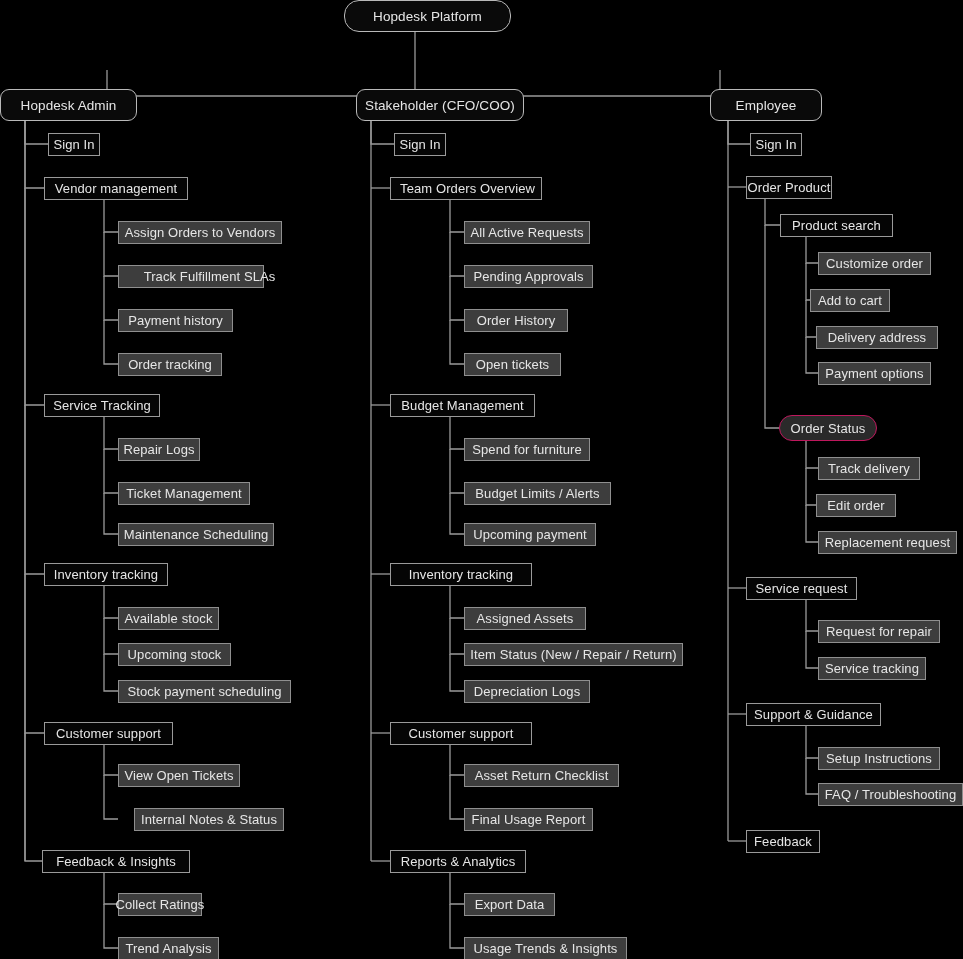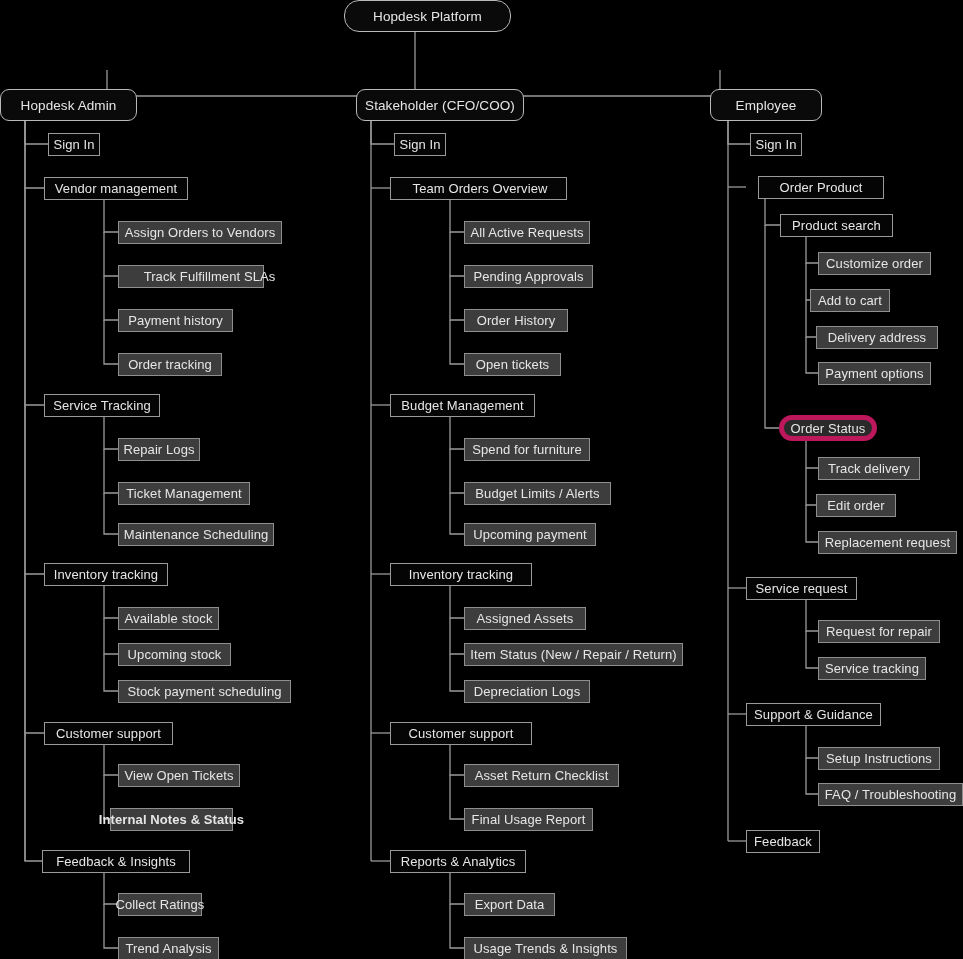--- a/index.html
+++ b/index.html
@@ -12,21 +12,21 @@
         justify-content:center;white-space:nowrap;color:#e6e6e6;
         font-size:13.5px;letter-spacing:.1px;}
   
   .n-root{background:#0a0a0a;border:1px solid #b9b9b9;border-radius:9px;height:32px;padding:0 16px;}
   .n-role{background:#0a0a0a;border:1px solid #b9b9b9;border-radius:9px;height:32px;padding:0 7px;}
   
   .n-l1{background:#050505;border:1px solid #9a9a9a;height:23px;padding:0 10px;font-size:13px;}
   
   .n-l2{background:#3d3d3d;border:1px solid #8f8f8f;height:23px;padding:0 10px;font-size:13px;}
   
-  .n-pill{background:#2a2a2a;border:5px solid #be185d;border-radius:14px;height:26px;padding:0 14px;font-size:13px;}
+  .n-pill{background:#2a2a2a;border:1px solid #be185d;border-radius:14px;height:26px;padding:0 14px;font-size:13px;}
 </style>
 </head>
 <body>
 
 <div id="canvas">
 
   <svg class="lines" viewBox="0 0 963 959" xmlns="http://www.w3.org/2000/svg">
     <g fill="none" stroke="#9a9a9a" stroke-width="1.3" shape-rendering="geometricPrecision">
 
       <path d="M415,32 L415,96"></path>
@@ -140,29 +140,29 @@
   <div class="node n-l2" style="left:118px;top:482px;width:132px;">Ticket Management</div>
   <div class="node n-l2" style="left:118px;top:523px;width:156px;">Maintenance Scheduling</div>
 
   <div class="node n-l1" style="left:44px;top:563px;width:124px;">Inventory tracking</div>
   <div class="node n-l2" style="left:118px;top:607px;width:101px;">Available stock</div>
   <div class="node n-l2" style="left:118px;top:643px;width:113px;">Upcoming stock</div>
   <div class="node n-l2" style="left:118px;top:680px;width:173px;">Stock payment scheduling</div>
 
   <div class="node n-l1" style="left:44px;top:722px;width:129px;">Customer support</div>
   <div class="node n-l2" style="left:118px;top:764px;width:122px;">View Open Tickets</div>
-  <div class="node n-l2" style="left:110px;top:808px;width:123px;font-weight:bold;">Internal Notes &amp; Status</div>
+  <div class="node n-l2" style="left:134px;top:808px;width:150px;">Internal Notes &amp; Status</div>
 
   <div class="node n-l1" style="left:42px;top:850px;width:148px;">Feedback &amp; Insights</div>
   <div class="node n-l2" style="left:118px;top:893px;width:84px;">Collect Ratings</div>
   <div class="node n-l2" style="left:118px;top:937px;width:101px;">Trend Analysis</div>
 
   <div class="node n-l1" style="left:394px;top:133px;width:52px;">Sign In</div>
 
-  <div class="node n-l1" style="left:390px;top:177px;width:177px;padding-left:13px;">Team Orders Overview</div>
+  <div class="node n-l1" style="left:390px;top:177px;width:152px;padding-left:13px;">Team Orders Overview</div>
   <div class="node n-l2" style="left:464px;top:221px;width:126px;">All Active Requests</div>
   <div class="node n-l2" style="left:464px;top:265px;width:129px;">Pending Approvals</div>
   <div class="node n-l2" style="left:464px;top:309px;width:104px;">Order History</div>
   <div class="node n-l2" style="left:464px;top:353px;width:97px;">Open tickets</div>
 
   <div class="node n-l1" style="left:390px;top:394px;width:145px;">Budget Management</div>
   <div class="node n-l2" style="left:464px;top:438px;width:126px;">Spend for furniture</div>
   <div class="node n-l2" style="left:464px;top:482px;width:147px;">Budget Limits / Alerts</div>
   <div class="node n-l2" style="left:464px;top:523px;width:132px;">Upcoming payment</div>
 
@@ -174,21 +174,21 @@
   <div class="node n-l1" style="left:390px;top:722px;width:142px;">Customer support</div>
   <div class="node n-l2" style="left:464px;top:764px;width:155px;">Asset Return Checklist</div>
   <div class="node n-l2" style="left:464px;top:808px;width:129px;">Final Usage Report</div>
 
   <div class="node n-l1" style="left:390px;top:850px;width:136px;">Reports &amp; Analytics</div>
   <div class="node n-l2" style="left:464px;top:893px;width:91px;">Export Data</div>
   <div class="node n-l2" style="left:464px;top:937px;width:163px;">Usage Trends &amp; Insights</div>
 
   <div class="node n-l1" style="left:750px;top:133px;width:52px;">Sign In</div>
 
-  <div class="node n-l1" style="left:746px;top:176px;width:126px;margin-left:12px;">Order Product</div>
+  <div class="node n-l1" style="left:746px;top:176px;width:86px;">Order Product</div>
   <div class="node n-l1" style="left:780px;top:214px;width:113px;">Product search</div>
   <div class="node n-l2" style="left:818px;top:252px;width:113px;">Customize order</div>
   <div class="node n-l2" style="left:810px;top:289px;width:80px;">Add to cart</div>
   <div class="node n-l2" style="left:816px;top:326px;width:122px;">Delivery address</div>
   <div class="node n-l2" style="left:818px;top:362px;width:113px;">Payment options</div>
 
   <div class="node n-pill" style="left:779px;top:415px;width:98px;">Order Status</div>
   <div class="node n-l2" style="left:818px;top:457px;width:102px;">Track delivery</div>
   <div class="node n-l2" style="left:816px;top:494px;width:80px;">Edit order</div>
   <div class="node n-l2" style="left:818px;top:531px;width:139px;">Replacement request</div>

